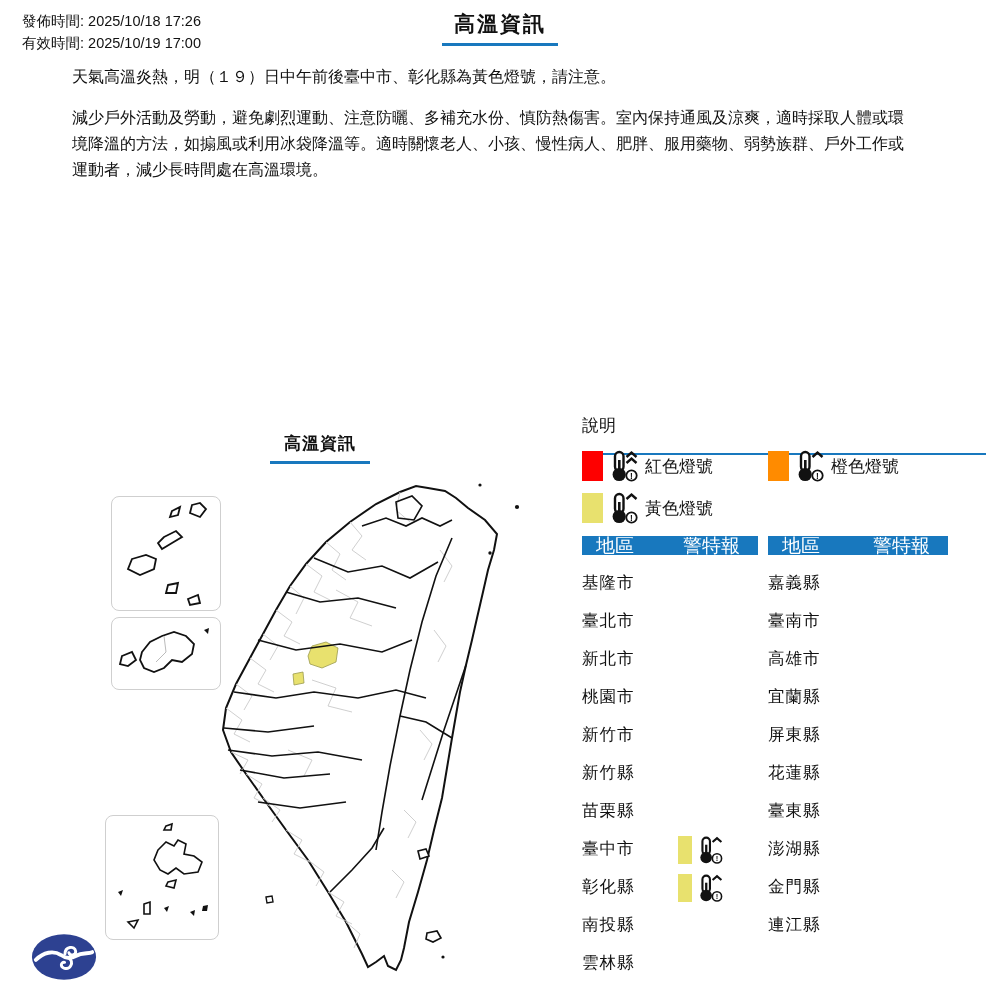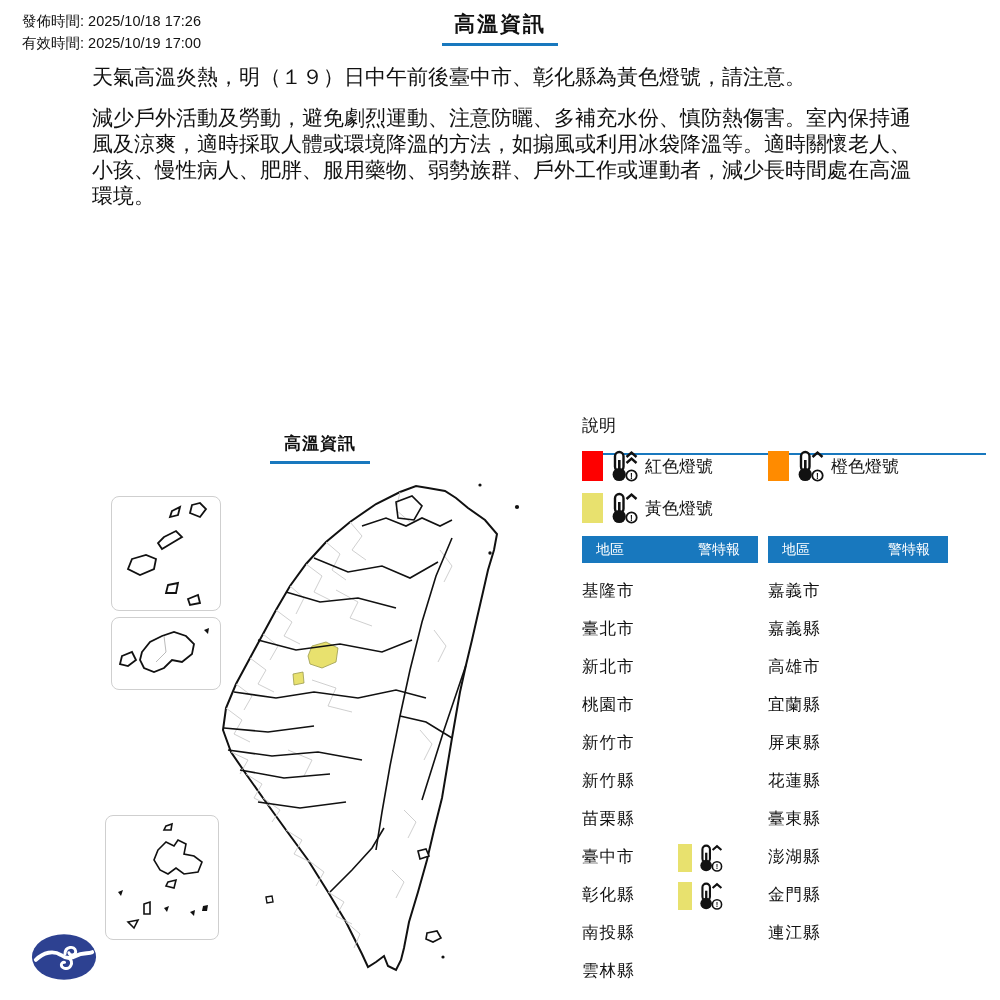--- a/index.html
+++ b/index.html
@@ -10,21 +10,21 @@
   }
   .abs{position:absolute;}
   
   .meta{left:22px;top:10px;font-size:14.5px;line-height:22px;color:#111;}
   .page-title-wrap{left:0;top:10px;width:1000px;text-align:center;}
   .page-title{
     display:inline-block;font-size:21px;font-weight:bold;letter-spacing:2px;
     padding:0 12px 5px 12px;border-bottom:3px solid #1878be;
   }
   
-  .bulletin{left:92px;top:64px;width:832px;font-size:21px;line-height:26px;}
+  .bulletin{left:72px;top:64px;width:832px;font-size:16px;line-height:26px;}
   .bulletin p{margin:0 0 0 0;}
   .bulletin p + p{margin-top:15px;}
   
   .map-title-wrap{left:220px;top:432px;width:200px;text-align:center;}
   .map-title{
     display:inline-block;font-size:17px;font-weight:bold;letter-spacing:1px;
     padding:0 14px 6px 14px;border-bottom:3px solid #1878be;
   }
   .map-svg{left:100px;top:430px;}
   .inset{
@@ -37,21 +37,21 @@
   .legend-item{position:absolute;display:flex;align-items:center;height:32px;}
   .legend-swatch{width:21px;height:30px;margin-right:5px;flex:none;}
   .legend-label{font-size:17px;margin-left:7px;white-space:nowrap;}
   .therm{display:block;}
   .therm .chev2{display:none;}
   .legend-item[data-level="red"] .therm .chev2{display:inline;}
   
   .wtable{width:176px;}
   .wtable.right{width:180px;}
   .thead{
-    height:27px;background:#1878be;color:#fff;font-size:14px;
+    height:19px;background:#1878be;color:#fff;font-size:19px;
     display:flex;align-items:center;justify-content:space-between;
     padding:0 18px 0 14px;box-sizing:border-box;
   }
   .rows{margin-top:9px;position:relative;}
   .trow{height:38px;position:relative;display:flex;align-items:center;}
   .region{font-size:16.5px;margin-left:0;letter-spacing:1px;}
   .warn-cell{position:absolute;left:96px;top:5px;display:flex;align-items:center;}
   .warn-swatch{width:14px;height:28px;margin-right:4px;}
   
   .logo{left:30px;top:932px;}
@@ -315,30 +315,30 @@
     </div>
 </div>
 
 <div class="abs wtable right" style="left:768px;top:536px;">
   <div class="thead">
     <span>地區</span>
     <span>警特報</span>
   </div>
   <div class="rows">
 
-      <div class="trow">
-        <span class="region">嘉義市</span>
-
-      </div>
 
       <div class="trow">
         <span class="region">嘉義縣</span>
 
       </div>
 
+      <div class="trow">
+        <span class="region">臺南市</span>
+
+      </div>
 
       <div class="trow">
         <span class="region">高雄市</span>
 
       </div>
 
       <div class="trow">
         <span class="region">宜蘭縣</span>
 
       </div>

